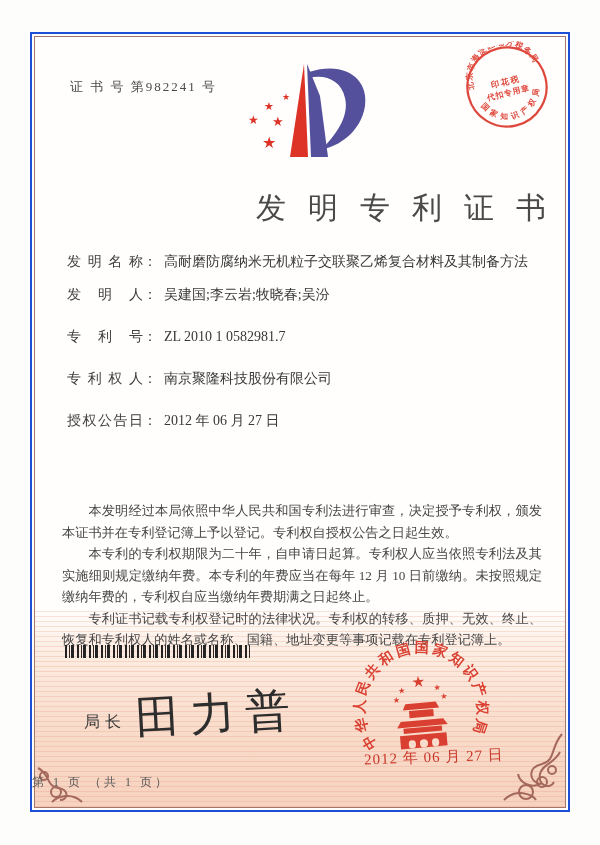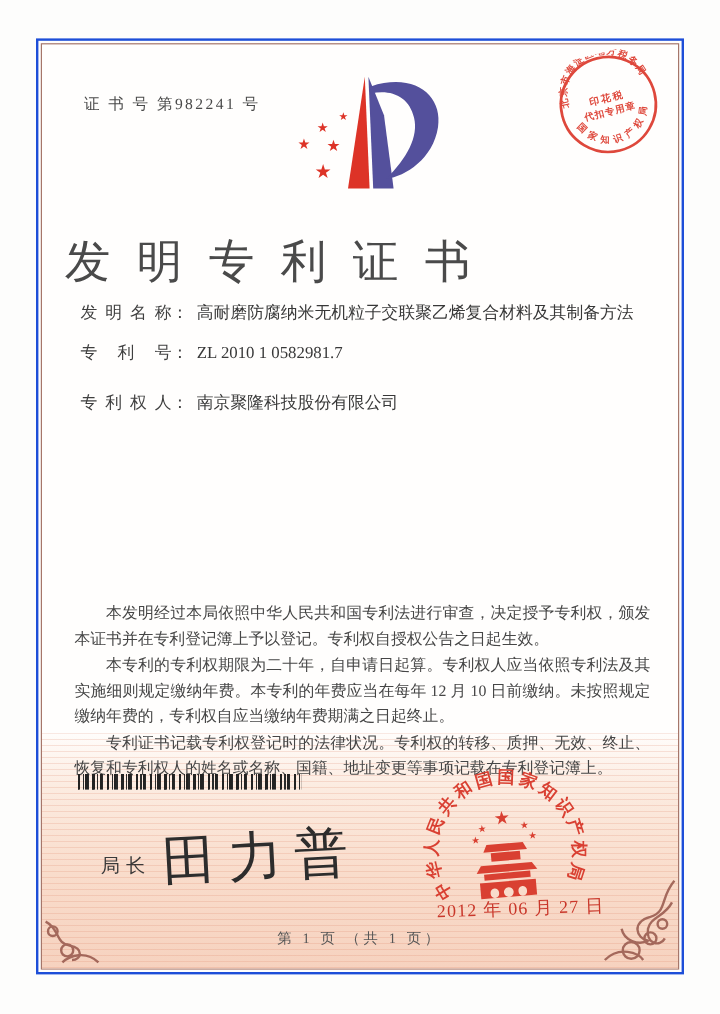--- a/index.html
+++ b/index.html
@@ -14,22 +14,22 @@
   .band{
     position:absolute;left:3px;right:3px;bottom:3px;height:196px;
     background:
       repeating-linear-gradient(0deg, rgba(219,124,95,0.20) 0 1px, rgba(255,255,255,0) 1px 5px),
       linear-gradient(to bottom,#fffdfb 0%,#fcece1 22%,#f9dccb 60%,#f6d2bf 100%);
   }
   .cert-no{position:absolute;left:38px;top:44px;font-size:13px;letter-spacing:2px;color:#4a4a4a;}
   .logo{position:absolute;left:214px;top:24px;width:132px;height:108px;}
   .tax-stamp{position:absolute;left:432px;top:10px;width:86px;height:86px;transform:rotate(-14deg);opacity:.92;}
   .title{
-    position:absolute;left:0;right:0;top:134px;text-align:left;
-    font-size:38px;color:#4a4a4a;letter-spacing:22px;text-indent:22px;font-weight:500;
+    position:absolute;left:0;right:0;top:134px;text-align:right;
+    font-size:30px;color:#4a4a4a;letter-spacing:22px;text-indent:22px;font-weight:500;
   }
   .fields{position:absolute;left:35px;top:218px;width:470px;}
   .field-row{margin-bottom:22px;line-height:20px;font-size:14px;white-space:nowrap;}
   .f-label{display:inline-block;width:76px;text-align:justify;text-align-last:justify;color:#3f3f3f;vertical-align:top;}
   .f-colon{color:#3f3f3f;}
   .f-value{margin-left:7px;color:#383838;}
   .field-row:nth-child(1){margin-bottom:13px;}
   .field-row:nth-child(5){margin-bottom:25px;}
   .paras{position:absolute;left:30px;top:466px;width:480px;font-size:13.2px;line-height:21.5px;color:#464646;text-align:justify;}
   .paras p{margin:0;text-indent:2em;}
@@ -39,21 +39,21 @@
       repeating-linear-gradient(90deg,#222 0 2px,transparent 2px 6px),
       repeating-linear-gradient(90deg,#2a2a2a 0 1px,transparent 1px 4px);
   }
   .director{position:absolute;left:52px;top:678px;font-size:16px;letter-spacing:5px;color:#3a3a3a;z-index:3;}
   .signature{
     position:absolute;left:103px;top:650px;font-size:45px;color:#2d2d2d;z-index:3;
     font-family:"DejaVu Serif",serif;letter-spacing:10px;transform:rotate(-3deg);
   }
   .office-seal{position:absolute;left:318px;top:604px;width:142px;height:142px;z-index:4;transform:rotate(-5deg);opacity:.95;}
   .seal-date{position:absolute;left:332px;top:714px;z-index:4;font-size:15px;color:#c9372a;letter-spacing:1px;transform:rotate(-2deg);}
-  .footer{position:absolute;left:0;right:0;top:740px;text-align:center;font-size:12px;letter-spacing:3px;color:#565656;z-index:3;}
+  .footer{position:absolute;left:0;right:0;top:740px;text-align:left;font-size:12px;letter-spacing:3px;color:#565656;z-index:3;}
   .flourish{position:absolute;z-index:2;}
   .flourish.br{right:2px;bottom:4px;width:70px;height:76px;}
   .flourish.bl{left:2px;bottom:4px;width:52px;height:44px;transform:scaleX(-1);}
   svg text.arc{font-family:"Liberation Serif",serif;font-weight:bold;}
 </style>
 </head>
 <body>
 
 <div class="page">
   <div class="frame">
@@ -96,24 +96,30 @@
       </svg>
     </div>
 
     <h1 class="title">发明专利证书</h1>
 
     <div class="fields">
       <div class="field-row">
         <span class="f-label">发明名称</span><span class="f-colon">：</span><span class="f-value">高耐磨防腐纳米无机粒子交联聚乙烯复合材料及其制备方法</span>
       </div>
       <div class="field-row">
+        <span class="f-label">发明人</span><span class="f-colon">：</span><span class="f-value">吴建国;李云岩;牧晓春;吴汾</span>
+      </div>
+      <div class="field-row">
         <span class="f-label">专利号</span><span class="f-colon">：</span><span class="f-value">ZL 2010 1 0582981.7</span>
       </div>
       <div class="field-row">
         <span class="f-label">专利权人</span><span class="f-colon">：</span><span class="f-value">南京聚隆科技股份有限公司</span>
+      </div>
+      <div class="field-row">
+        <span class="f-label">授权公告日</span><span class="f-colon">：</span><span class="f-value">2012 年 06 月 27 日</span>
       </div>
     </div>
 
     <div class="paras">
       <p>本发明经过本局依照中华人民共和国专利法进行审查，决定授予专利权，颁发本证书并在专利登记簿上予以登记。专利权自授权公告之日起生效。</p>
       <p>本专利的专利权期限为二十年，自申请日起算。专利权人应当依照专利法及其实施细则规定缴纳年费。本专利的年费应当在每年 12 月 10 日前缴纳。未按照规定缴纳年费的，专利权自应当缴纳年费期满之日起终止。</p>
       <p>专利证书记载专利权登记时的法律状况。专利权的转移、质押、无效、终止、恢复和专利权人的姓名或名称、国籍、地址变更等事项记载在专利登记簿上。</p>
     </div>
 
     <div class="barcode"></div>

